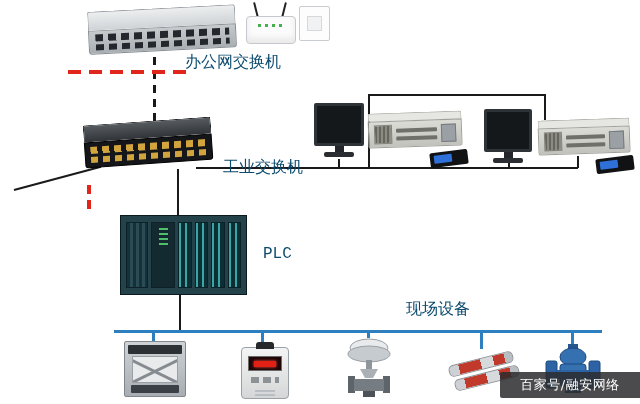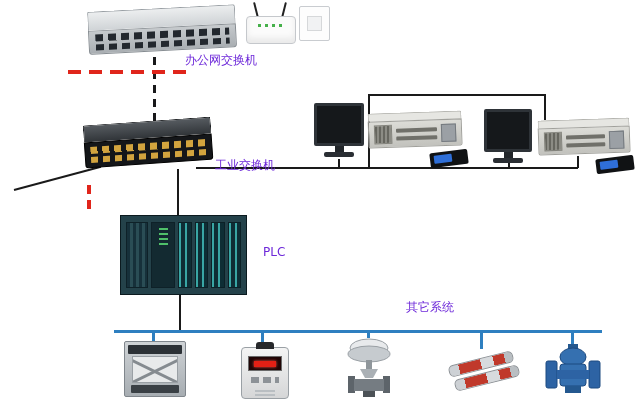--- a/index.html
+++ b/index.html
@@ -1,20 +1,20 @@
 <!DOCTYPE html>
 <html style="--office-link: #e0251b; --connection: #1a1a1a; --field-bus: #2e7fc0;"><head>
 <meta charset="utf-8">
 <style>
   html,body{margin:0;padding:0;background:#fff;}
   .canvas{position:relative;width:640px;height:404px;background:#ffffff;overflow:hidden;
           font-family:"DejaVu Sans","Liberation Sans",sans-serif;}
 
   
-  .lbl{position:absolute;font-size:12px;color:#6d28d9;white-space:nowrap;z-index:6;}
+  .lbl{position:absolute;font-size:16px;color:#0c4a6e;white-space:nowrap;z-index:6;}
   .lbl.bg{background:#fff;padding:0 2px;}
 
   
   .ln-h{position:absolute;height:2px;background:var(--connection,#1a1a1a);z-index:1;}
   .ln-v{position:absolute;width:2px;background:var(--connection,#1a1a1a);z-index:1;}
   .ln-diag{position:absolute;height:2px;background:var(--connection,#1a1a1a);transform-origin:left center;z-index:1;}
   .dash-red-h{position:absolute;height:4px;z-index:3;
     background:repeating-linear-gradient(90deg,var(--office-link,#e0251b) 0 13px,transparent 13px 21px);}
   .dash-red-v{position:absolute;width:4px;z-index:3;
     background:repeating-linear-gradient(180deg,var(--office-link,#e0251b) 0 9px,transparent 9px 15px);}
@@ -243,18 +243,21 @@
       <ellipse cx="30" cy="13" rx="13" ry="9" fill="#3570b0" stroke="#1d4a80"></ellipse>
       <rect x="3" y="17" width="11" height="27" rx="2" fill="#2d63a4" stroke="#1d4a80"></rect>
       <rect x="46" y="17" width="11" height="27" rx="2" fill="#2d63a4" stroke="#1d4a80"></rect>
       <rect x="17" y="20" width="26" height="22" rx="3" fill="#3570b0" stroke="#1d4a80"></rect>
       <rect x="14" y="26" width="32" height="9" fill="#2d63a4"></rect>
       <rect x="22" y="42" width="16" height="7" fill="#24588f"></rect>
     </svg>
   </div>
 
   <div class="lbl" style="left:185px;top:52px;">办公网交换机</div>
-  <div class="lbl" style="left:215px;top:157px;">工业交换机</div>
-  <div class="lbl" style="left:263px;top:245px;">PLC</div>
-  <div class="lbl" style="left:406px;top:299px;">其它系统</div>
-
+  <div class="lbl" style="left:223px;top:157px;">工业交换机</div>
+  <div class="lbl" style="left:263px;top:245px;font-family:Liberation Mono, monospace;">PLC</div>
+  <div class="lbl" style="left:406px;top:299px;">现场设备</div>
+
+  <div class="watermark">
+    <span>百家号/融安网络</span>
+  </div>
 
 </div>
 
 </body></html>

